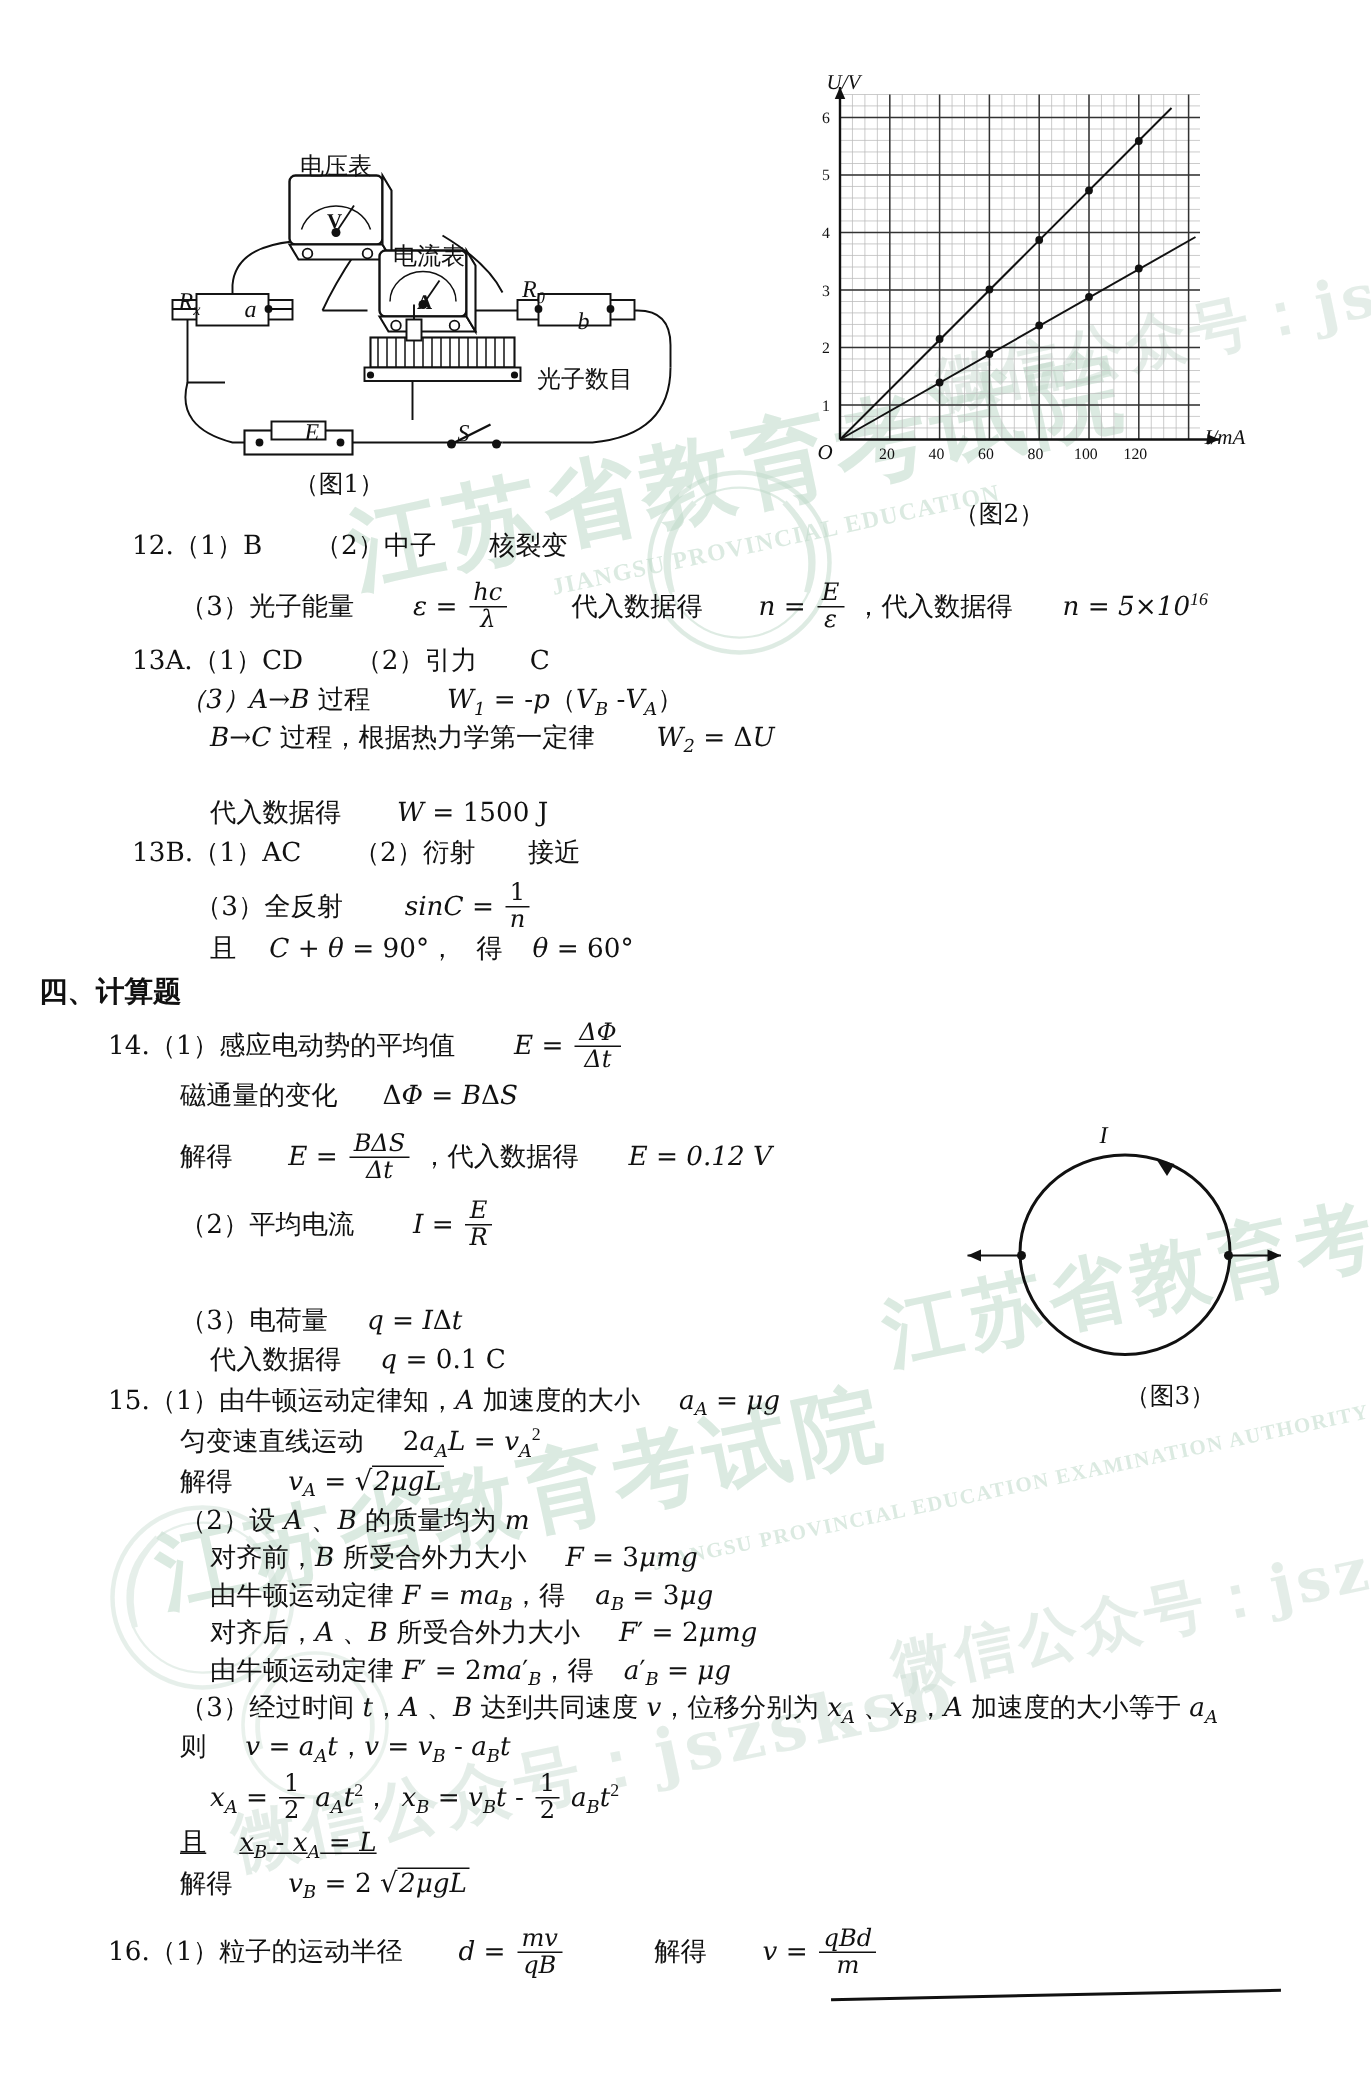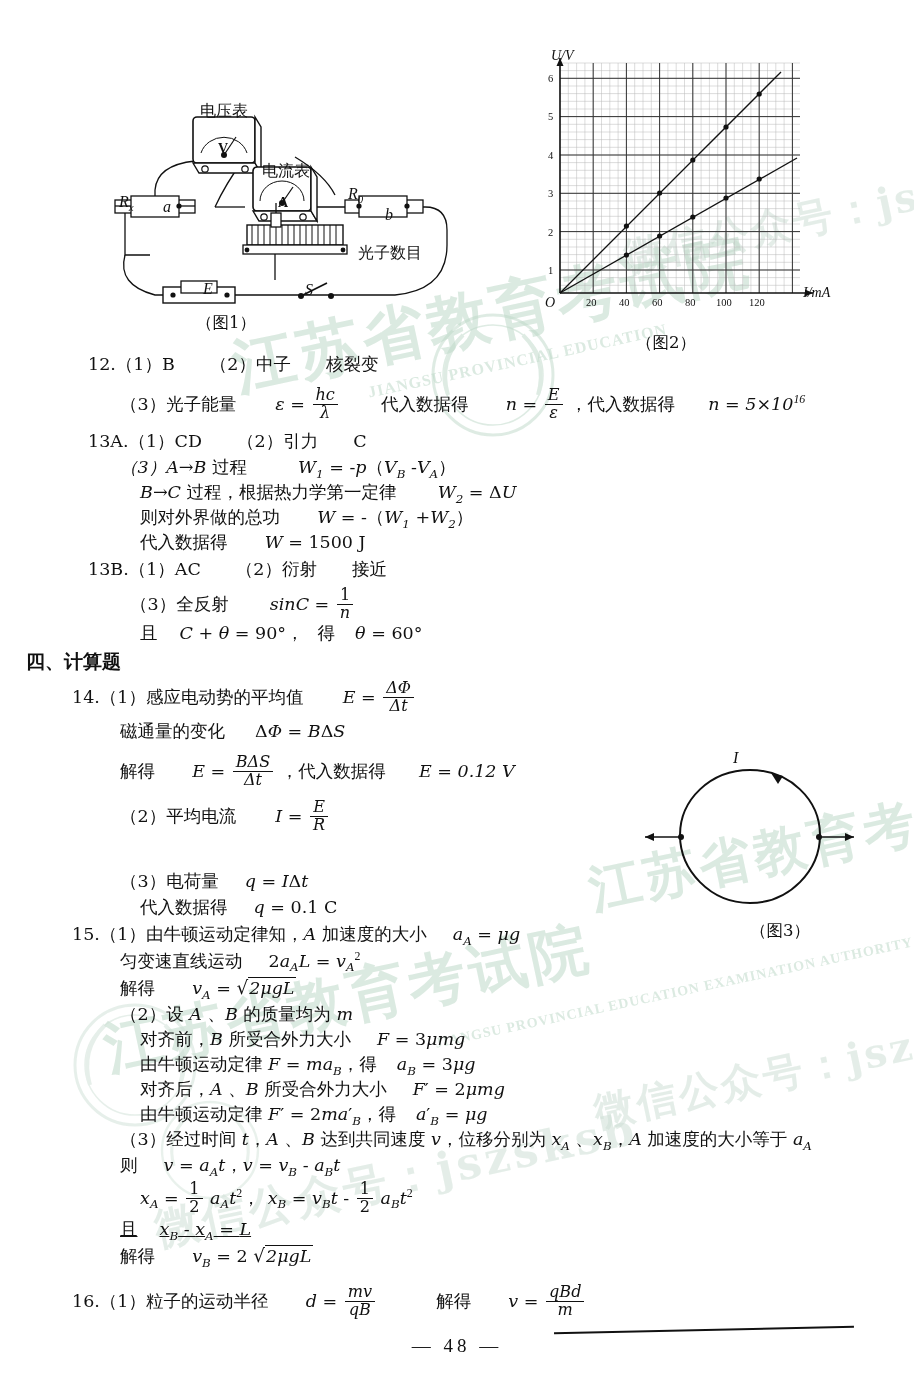--- a/index.html
+++ b/index.html
@@ -333,25 +333,20 @@
     <span class="ital">（3）<span style="font-style:italic;">A</span>→<span style="font-style:italic;">B</span></span>
     <span class="cn" style="font-style:normal;"> 过程</span>
     <span style="display:inline-block;width:40px;"></span>
     <span class="ital">W</span><sub class="ital">1</sub> = -<span class="ital">p</span>（<span class="ital">V</span><sub class="ital">B</sub> -<span class="ital">V</span><sub class="ital">A</sub>）
   </div>
   <div class="line cn" style="left:140px;top:483px;">
     <span class="ital">B</span>→<span class="ital">C</span> 过程，根据热力学第一定律
     <span style="display:inline-block;width:30px;"></span>
     <span class="ital">W</span><sub class="ital">2</sub> = Δ<span class="ital">U</span>
   </div>
-  <div class="line cn" style="left:140px;top:508px;">
-    则对外界做的总功
-    <span style="display:inline-block;width:26px;"></span>
-    <span class="ital">W</span> = -（<span class="ital">W</span><sub class="ital">1</sub> +<span class="ital">W</span><sub class="ital">2</sub>）
-  </div>
   <div class="line cn" style="left:140px;top:533px;">
     代入数据得
     <span style="display:inline-block;width:26px;"></span>
     <span class="ital">W</span> = 1500 J
   </div>
 
   <div class="line cn" style="left:88px;top:560px;">13B.（1）AC　　（2）衍射　　接近</div>
   <div class="line cn" style="left:130px;top:588px;">
     <span>（3）全反射</span>
     <span style="display:inline-block;width:30px;"></span>
@@ -471,15 +466,14 @@
     <span class="ital">d =</span>
     <span class="frac ital"><span class="num">mv</span><span class="den">qB</span></span>
     <span style="display:inline-block;width:48px;"></span>
     <span>解得</span>
     <span style="display:inline-block;width:26px;"></span>
     <span class="ital">v =</span>
     <span class="frac ital"><span class="num">qBd</span><span class="den">m</span></span>
   </div>
 
   <div class="rule"></div>
-  <div class="pagenum">— 48 —</div>
 
 </div>
 
 </body></html>

